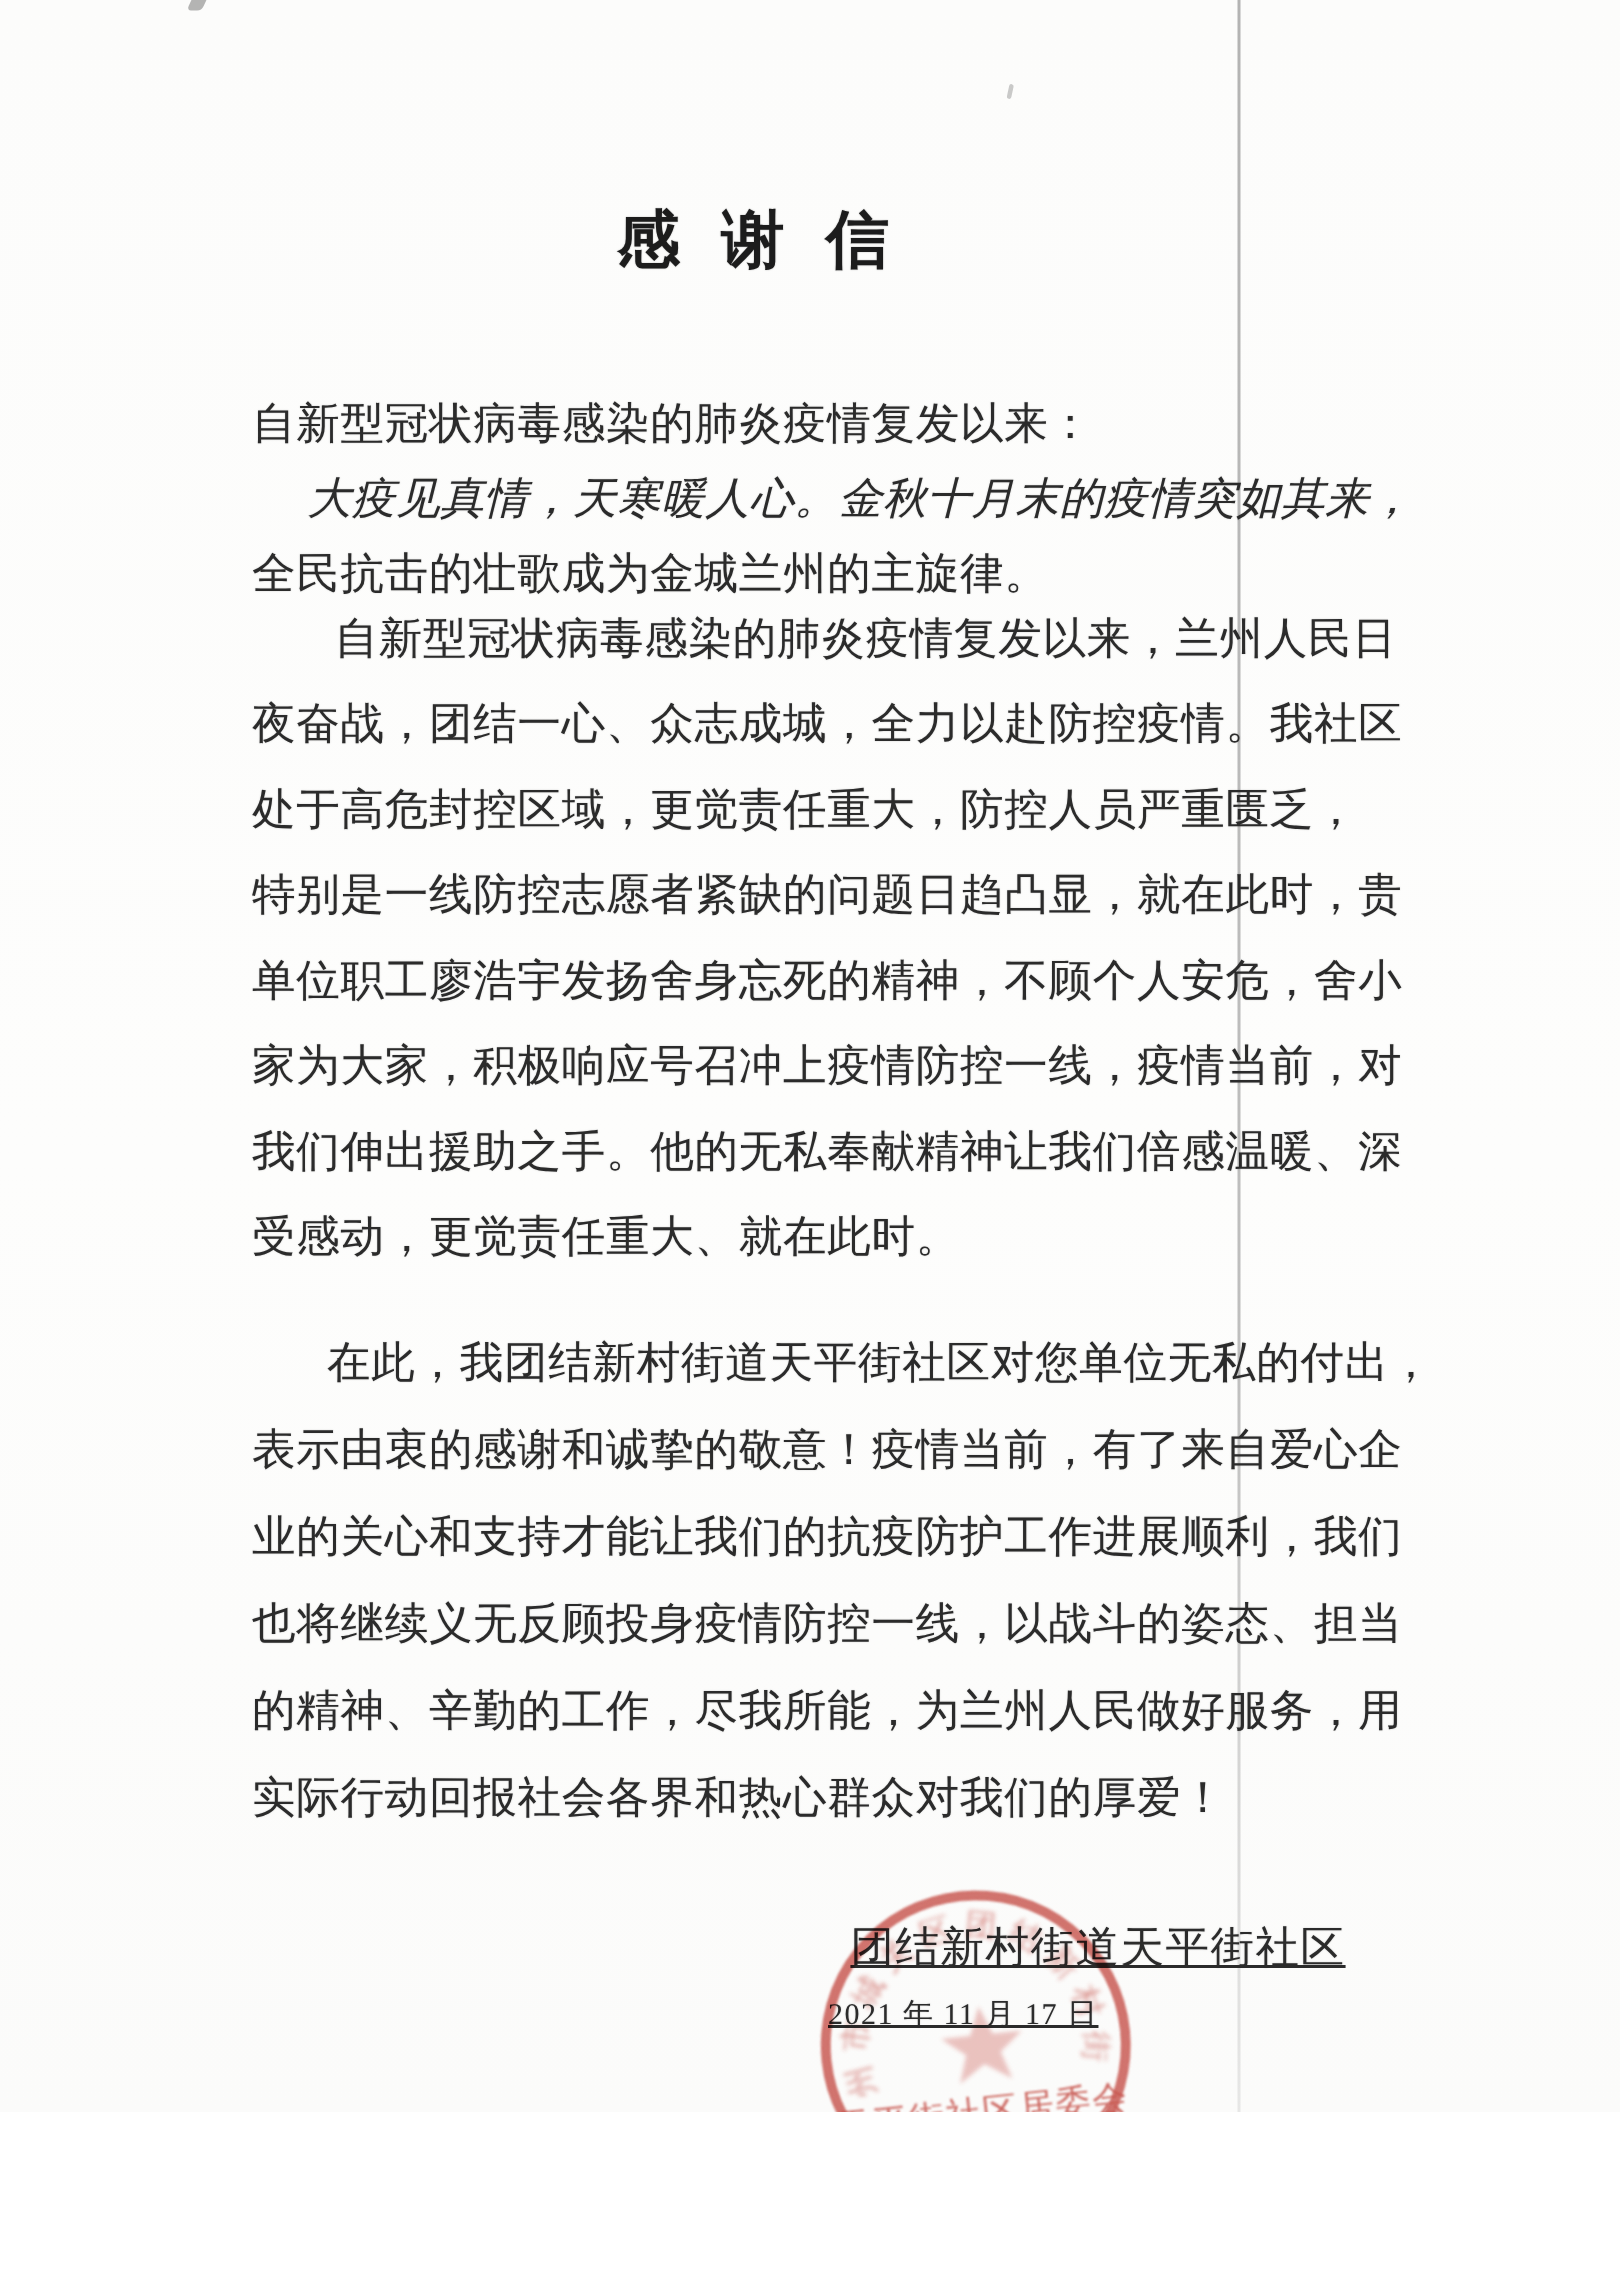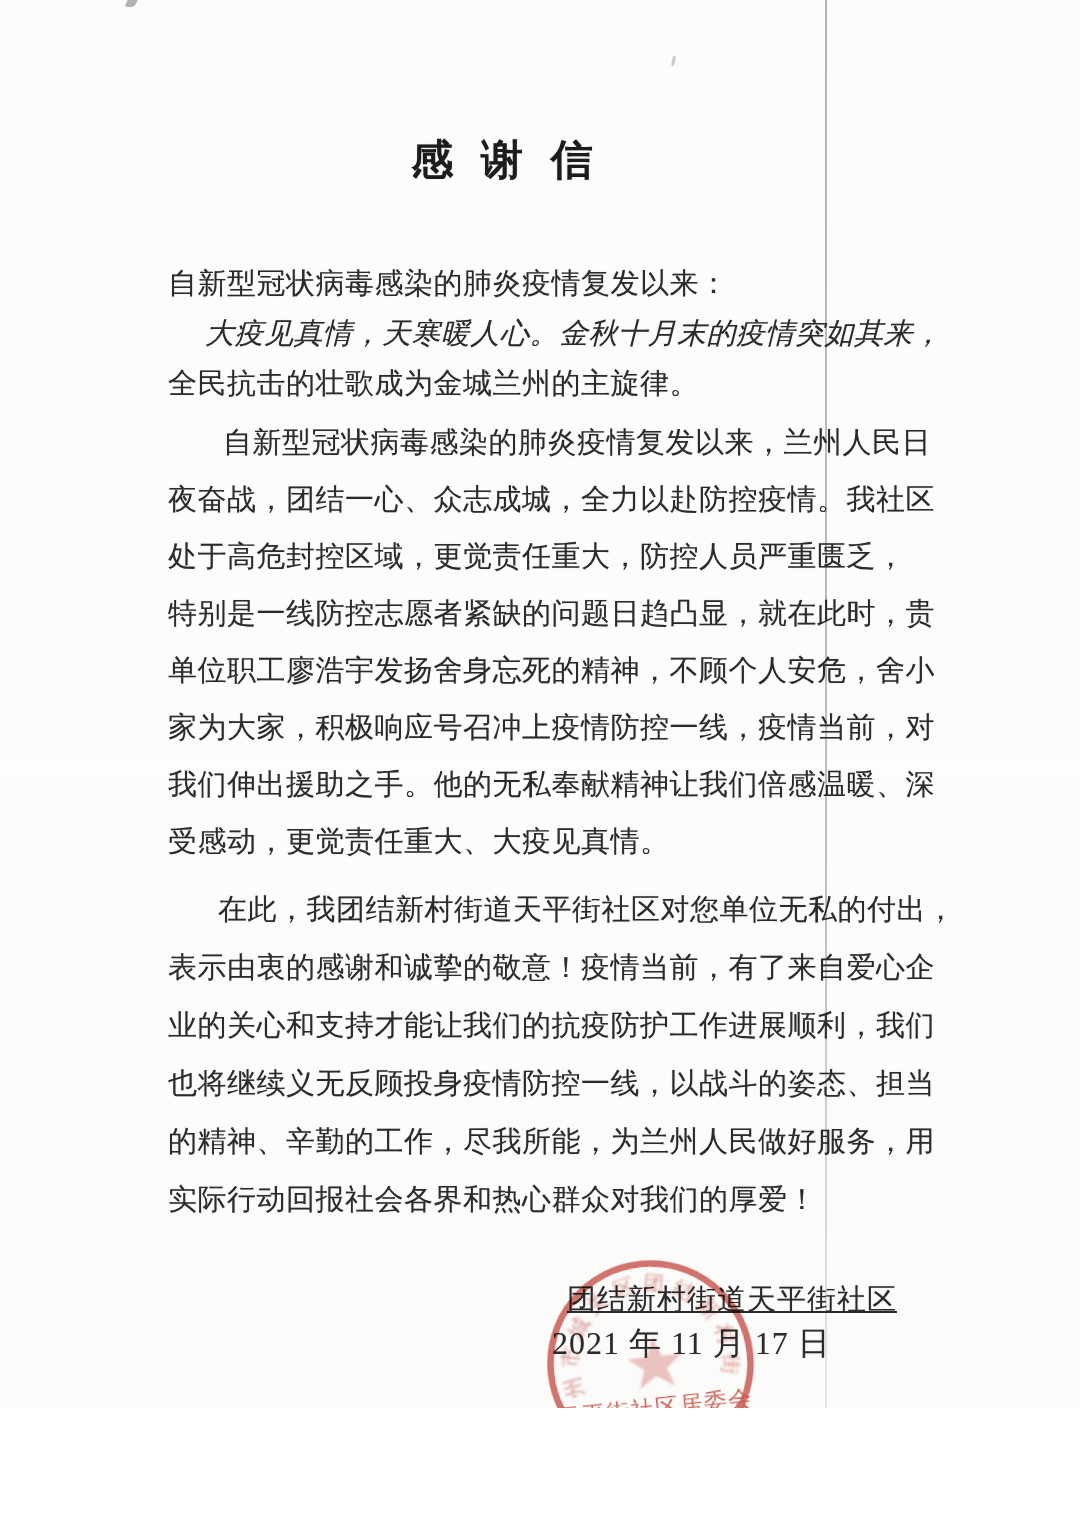--- a/index.html
+++ b/index.html
@@ -40,39 +40,40 @@
     color:#1c1c1c;
     text-shadow:0 0 1px rgba(30,30,30,.4);
   }
   .body-text{position:absolute;left:168px;width:790px;color:#2b2b2b;}
   .body-text .line{
     font-size:29px;letter-spacing:.5px;white-space:nowrap;
     text-shadow:0 0 1px rgba(70,70,70,.35);
   }
   .block-a{top:258px;}
   .block-a .line{line-height:50px;height:50px;}
-  .block-b{top:414px;}
+  .block-b{top:398px;}
   .block-b .line{line-height:57px;height:57px;}
   .block-c{top:880px;}
   .block-c .line{line-height:58px;height:58px;}
   .ind-1{padding-left:37px;font-style:italic;}
   .ind-2{padding-left:55px;}
   .ind-3{padding-left:50px;}
   .signature{
     position:absolute;left:567px;top:1279px;
     font-size:29px;line-height:40px;letter-spacing:1px;
     color:#2b2b2b;white-space:nowrap;
     text-shadow:0 0 1px rgba(70,70,70,.35);
     text-decoration:underline;
   }
   .date{
     position:absolute;left:552px;top:1323px;
-    font-size:32px;line-height:40px;letter-spacing:1px;
+    font-size:20px;line-height:40px;letter-spacing:1px;
     color:#2b2b2b;white-space:nowrap;
     text-shadow:0 0 1px rgba(70,70,70,.35);
+    text-decoration:underline;
   }
   .seal{
     position:absolute;left:543px;top:1256px;width:215px;height:215px;
     mix-blend-mode:multiply;
     transform:rotate(-6deg);
     opacity:.92;
   }
 </style>
 </head>
 <body>
@@ -92,21 +93,21 @@
   </div>
 
   <div class="body-text block-b">
     <div class="line ind-2">自新型冠状病毒感染的肺炎疫情复发以来，兰州人民日</div>
     <div class="line">夜奋战，团结一心、众志成城，全力以赴防控疫情。我社区</div>
     <div class="line">处于高危封控区域，更觉责任重大，防控人员严重匮乏，</div>
     <div class="line">特别是一线防控志愿者紧缺的问题日趋凸显，就在此时，贵</div>
     <div class="line">单位职工廖浩宇发扬舍身忘死的精神，不顾个人安危，舍小</div>
     <div class="line">家为大家，积极响应号召冲上疫情防控一线，疫情当前，对</div>
     <div class="line">我们伸出援助之手。他的无私奉献精神让我们倍感温暖、深</div>
-    <div class="line">受感动，更觉责任重大、大疫见真情。</div>
+    <div class="line">受感动，更觉责任重大、就在此时。</div>
   </div>
 
   <div class="body-text block-c">
     <div class="line ind-3">在此，我团结新村街道天平街社区对您单位无私的付出，</div>
     <div class="line">表示由衷的感谢和诚挚的敬意！疫情当前，有了来自爱心企</div>
     <div class="line">业的关心和支持才能让我们的抗疫防护工作进展顺利，我们</div>
     <div class="line">也将继续义无反顾投身疫情防控一线，以战斗的姿态、担当</div>
     <div class="line">的精神、辛勤的工作，尽我所能，为兰州人民做好服务，用</div>
     <div class="line">实际行动回报社会各界和热心群众对我们的厚爱！</div>
   </div>

